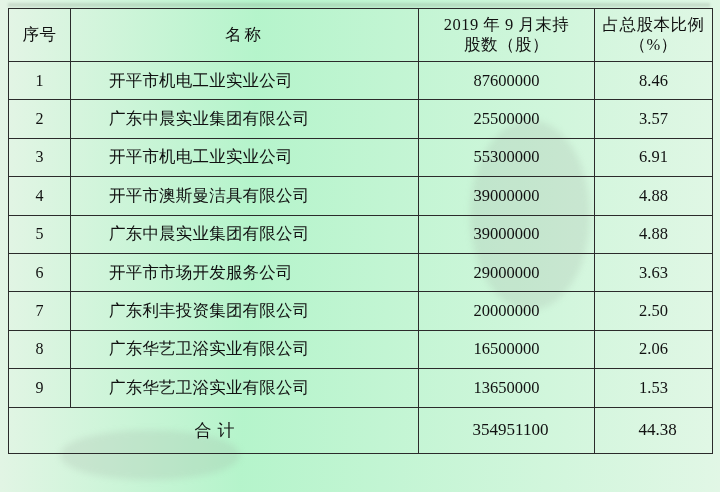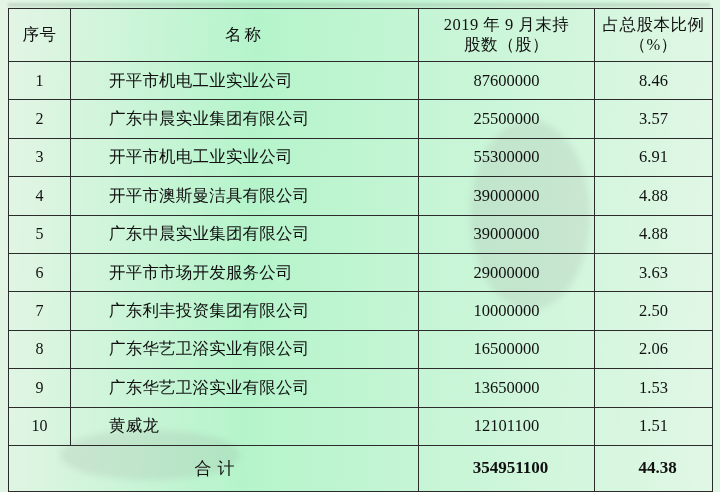--- a/index.html
+++ b/index.html
@@ -79,21 +79,21 @@
   td.cell-shares, td.cell-pct {
     font-family: "Liberation Serif", "DejaVu Serif", serif;
     font-size: 16.5px;
   }
   tfoot td {
     height: 45px;
     font-size: 17px;
     padding-left: 8px;
   }
   tfoot td.total-label { letter-spacing: 6px; }
-  tfoot td.total-shares, tfoot td.total-pct { font-weight: bold; font-size: 17px; }
+  tfoot td.total-shares, tfoot td.total-pct { font-weight: normal; font-size: 17px; }
   .smudge {
     position: absolute;
     pointer-events: none;
     background: rgba(150,160,150,0.18);
     filter: blur(3px);
     border-radius: 50%;
   }
 </style>
 </head>
 <body>
@@ -157,41 +157,35 @@
       </tr>
       <tr>
         <td class="cell-no">6</td>
         <td class="cell-name">开平市市场开发服务公司</td>
         <td class="cell-shares">29000000</td>
         <td class="cell-pct">3.63</td>
       </tr>
       <tr>
         <td class="cell-no">7</td>
         <td class="cell-name">广东利丰投资集团有限公司</td>
-        <td class="cell-shares">10000000</td>
+        <td class="cell-shares">20000000</td>
         <td class="cell-pct">2.50</td>
       </tr>
       <tr>
         <td class="cell-no">8</td>
         <td class="cell-name">广东华艺卫浴实业有限公司</td>
         <td class="cell-shares">16500000</td>
         <td class="cell-pct">2.06</td>
       </tr>
       <tr>
         <td class="cell-no">9</td>
         <td class="cell-name">广东华艺卫浴实业有限公司</td>
         <td class="cell-shares">13650000</td>
         <td class="cell-pct">1.53</td>
       </tr>
-      <tr>
-        <td class="cell-no">10</td>
-        <td class="cell-name">黄威龙</td>
-        <td class="cell-shares">12101100</td>
-        <td class="cell-pct">1.51</td>
-      </tr>
     </tbody>
     <tfoot>
       <tr>
         <td class="total-label" colspan="2">合计</td>
         <td class="total-shares">354951100</td>
         <td class="total-pct">44.38</td>
       </tr>
     </tfoot>
   </table>
 </div>

